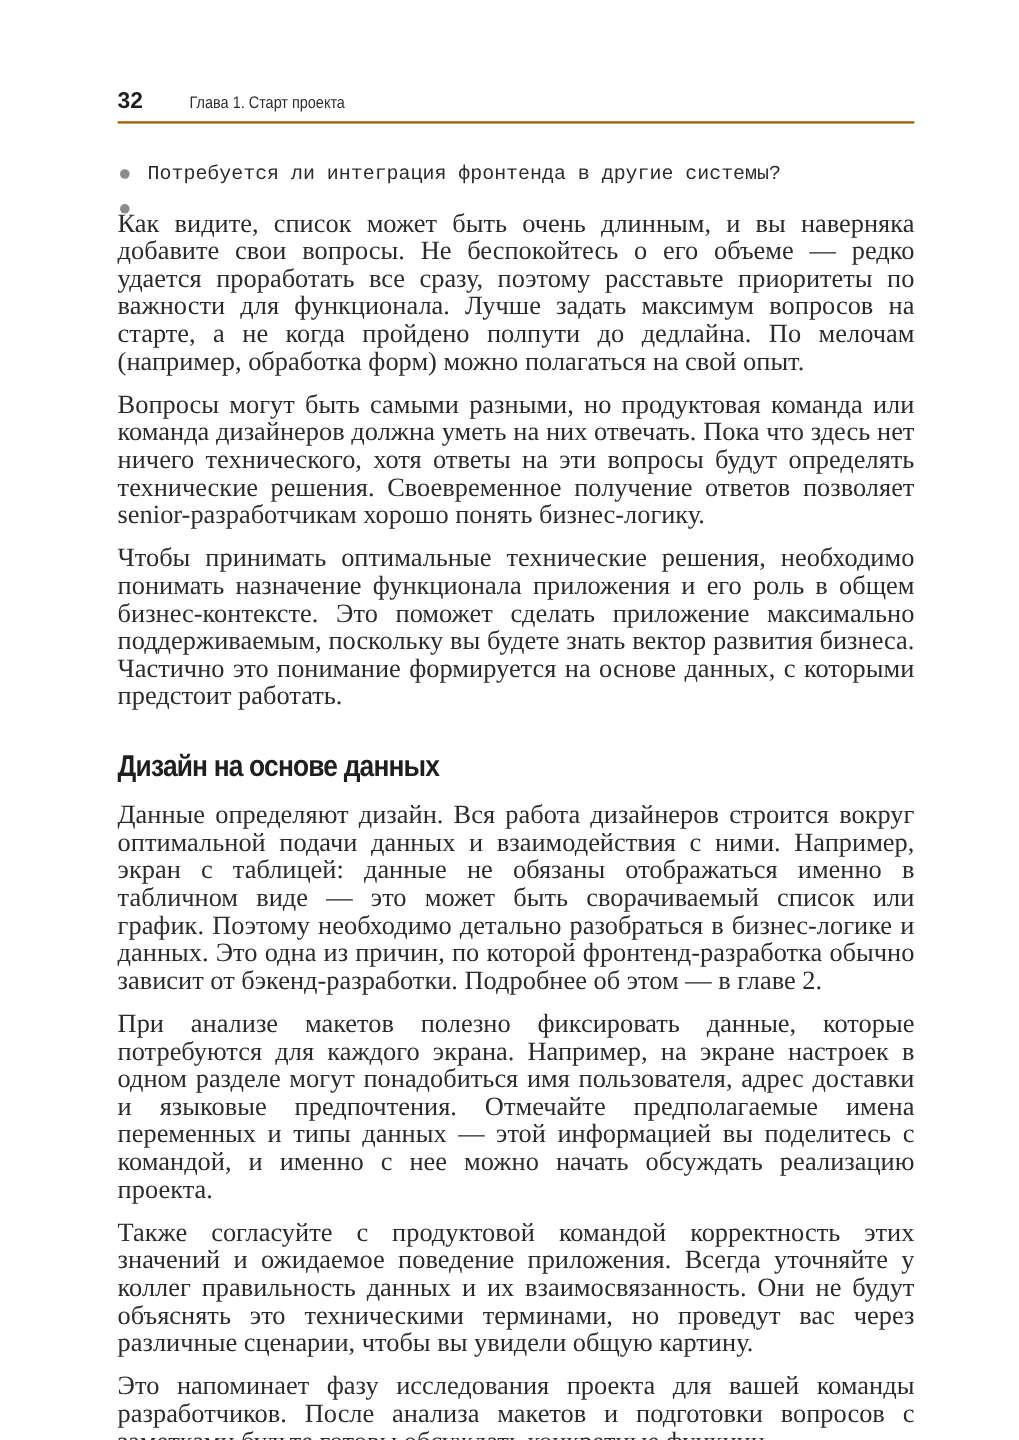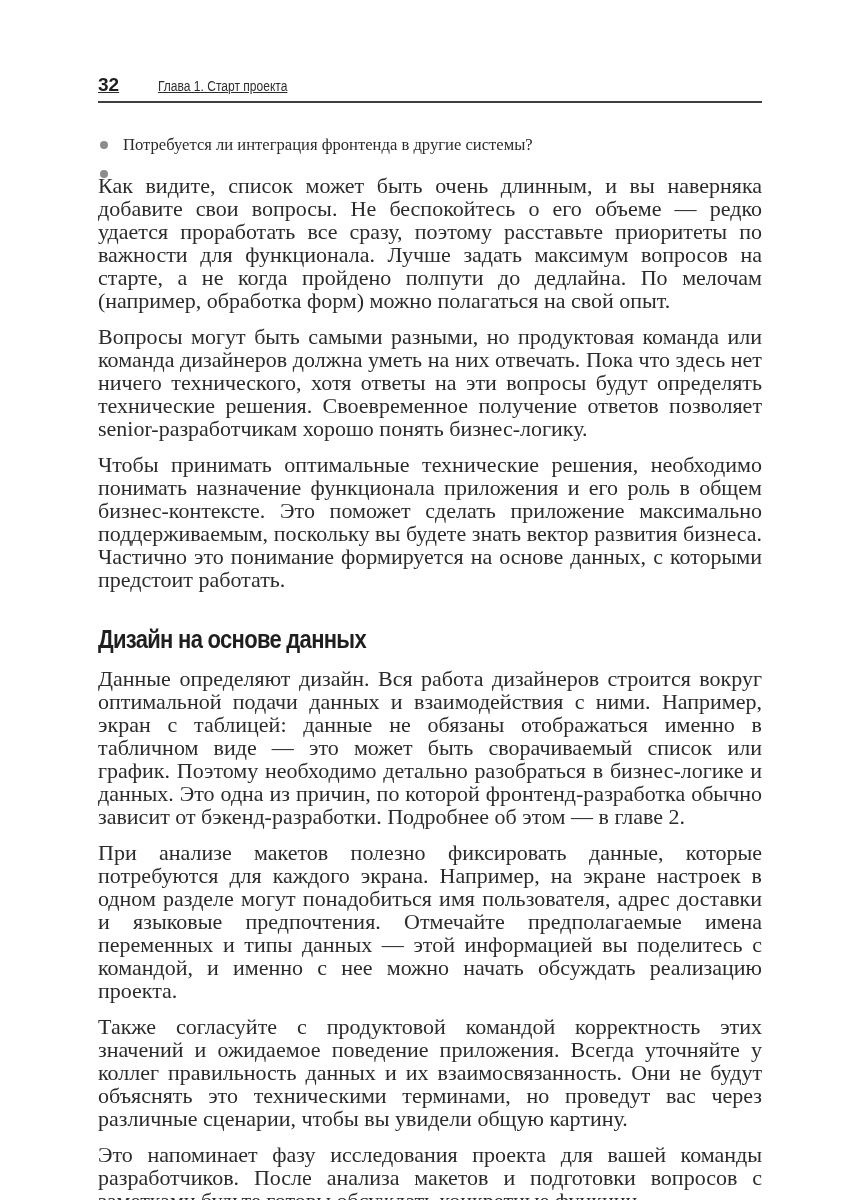--- a/index.html
+++ b/index.html
@@ -5,34 +5,33 @@
     html, body { margin: 0; padding: 0; background: #ffffff; }
     body { width: 849px; height: 1200px; position: relative; overflow: hidden; }
     .page {
       position: absolute; left: 98px; top: 74px; width: 664px;
       color: #2b2b2b;
       font-family: "Liberation Serif", "DejaVu Serif", serif;
     }
     .running-head {
       display: flex; align-items: baseline;
       height: 26px;
-      border-bottom: 2px solid #404040;
+      border-bottom: 2px solid #a16207;
       padding-bottom: 1px;
-      text-decoration: underline;
     }
     .page-number {
       font-family: "Liberation Sans", "DejaVu Sans", sans-serif;
       font-weight: bold; font-size: 19px; color: #1f1f1f;
       width: 60px;
     }
     .chapter-title {
       font-family: "Liberation Sans", "DejaVu Sans", sans-serif;
       font-size: 14px; color: #2e2e2e; transform: scaleX(0.86); transform-origin: left;
     }
-    ul.bullets { list-style: none; margin: 30px 0 0 0; padding: 0; }
+    ul.bullets { list-style: none; margin: 30px 0 0 0; padding: 0; font-family: Liberation Mono, monospace; }
     ul.bullets li {
       position: relative; padding-left: 25px;
       font-size: 16.6px; line-height: 23px; margin-bottom: 6px;
       text-align: justify;
     }
     .bullet-dot {
       position: absolute; left: 2px; top: 8px;
       width: 8px; height: 8px; border-radius: 50%; background: #8c8c8c;
     }
     p.body {

